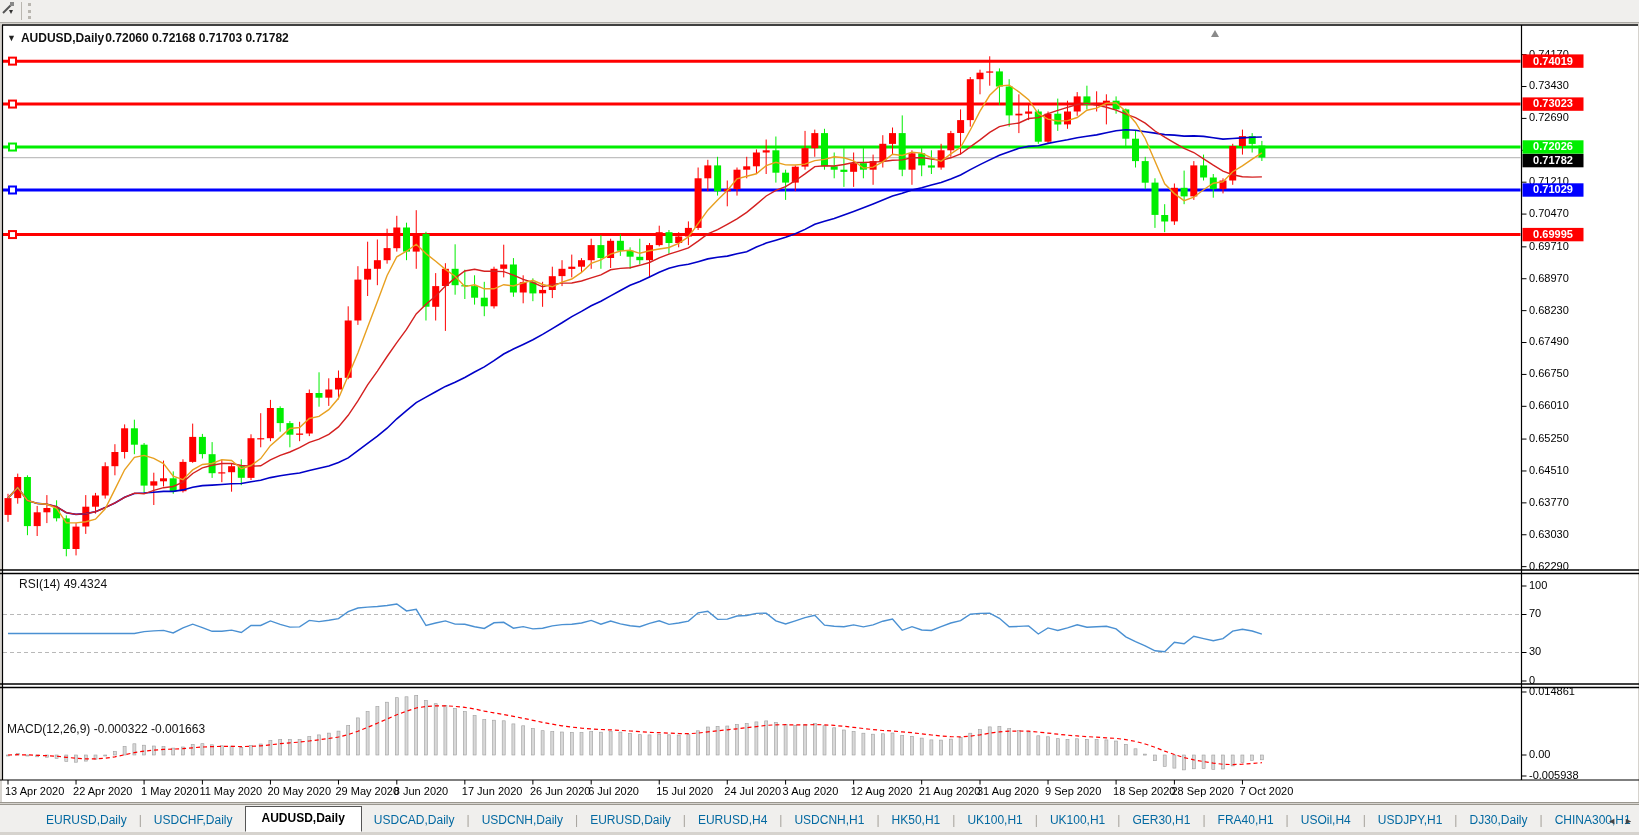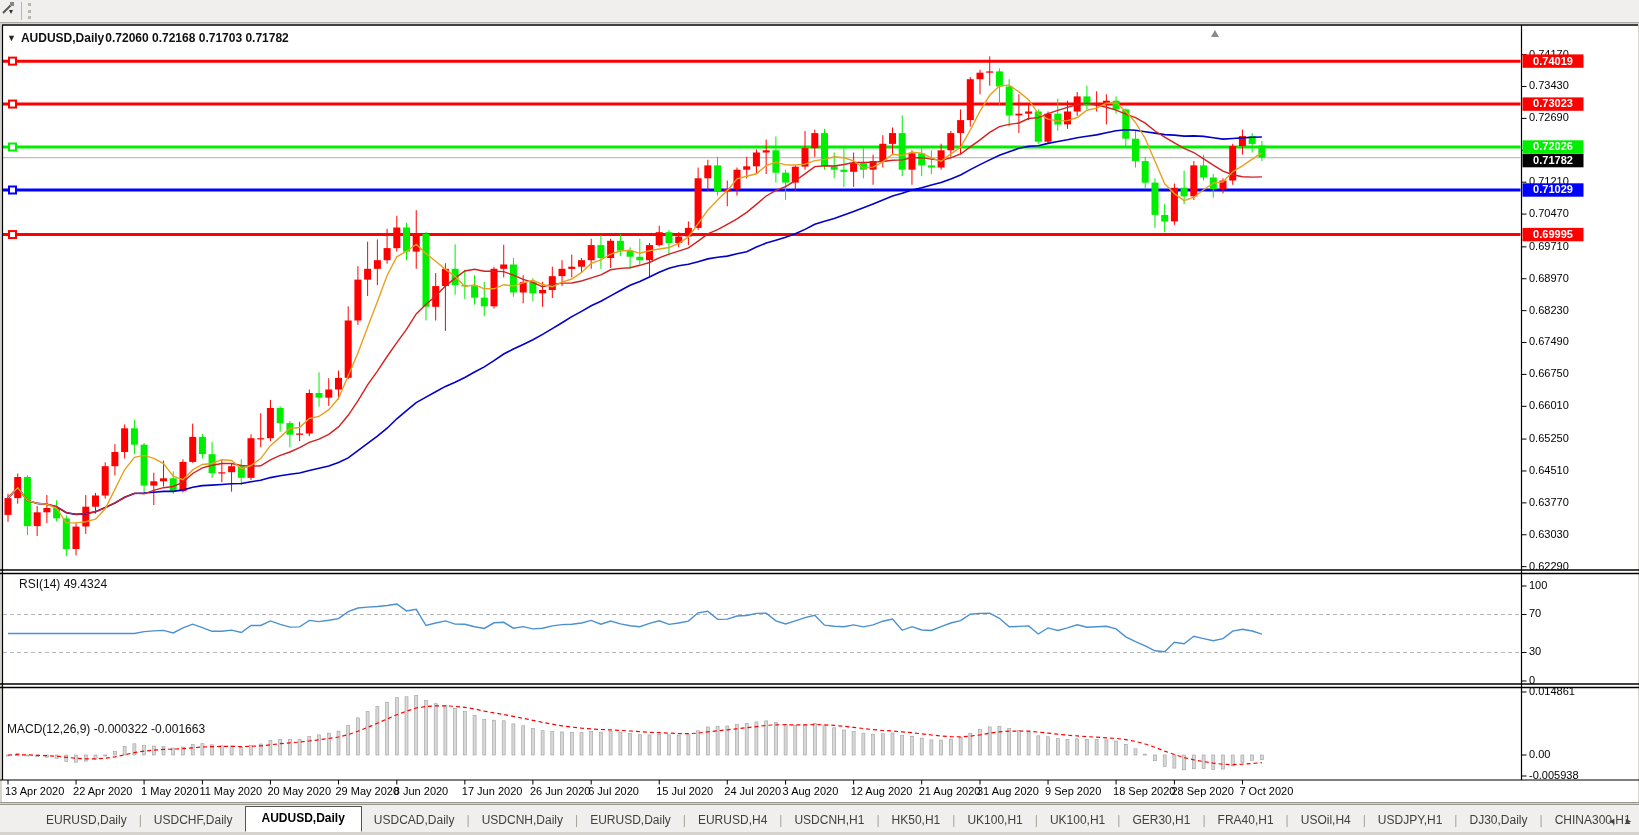--- a/index.html
+++ b/index.html
@@ -29,21 +29,21 @@
                 white-space:pre; letter-spacing:0; z-index:5; }
   #main-header { position:absolute; left:7px; top:31px; font-size:12px; color:#101010;
                  font-weight:700; z-index:5; display:flex; align-items:center; }
   #main-header .tri { font-size:9px; margin-right:5px; color:#222; }
   #main-header .ohlc { font-weight:700; margin-left:1px;text-align:right; }
 
   
   #tabbar { position:absolute; left:0; top:804px; width:1639px; height:28px;
             background:#f0efed; border-top:1px solid #9a978f;
             display:flex; align-items:flex-end; padding-left:34px; }
-  .tab { font-size:12px; color:#404040; padding:4px 12px 5px 12px; white-space:nowrap;
+  .tab { font-size:12px; color:#0369a1; padding:4px 12px 5px 12px; white-space:nowrap;
          position:relative; top:0; cursor:default; }
   .tab.active { background:#ffffff; border:1px solid #555; border-bottom:1px solid #fff;
                 font-weight:700; color:#000; padding:4px 16px 6px 16px; }
   .tabsep { color:#a5a29b; font-size:12px; padding-bottom:5px; }
   #tab-arrows { position:absolute; right:6px; bottom:6px; display:flex; gap:8px; }
   .tab-arrow { font-size:9px; color:#444; cursor:default; }
 </style>
 </head>
 <body>
 

